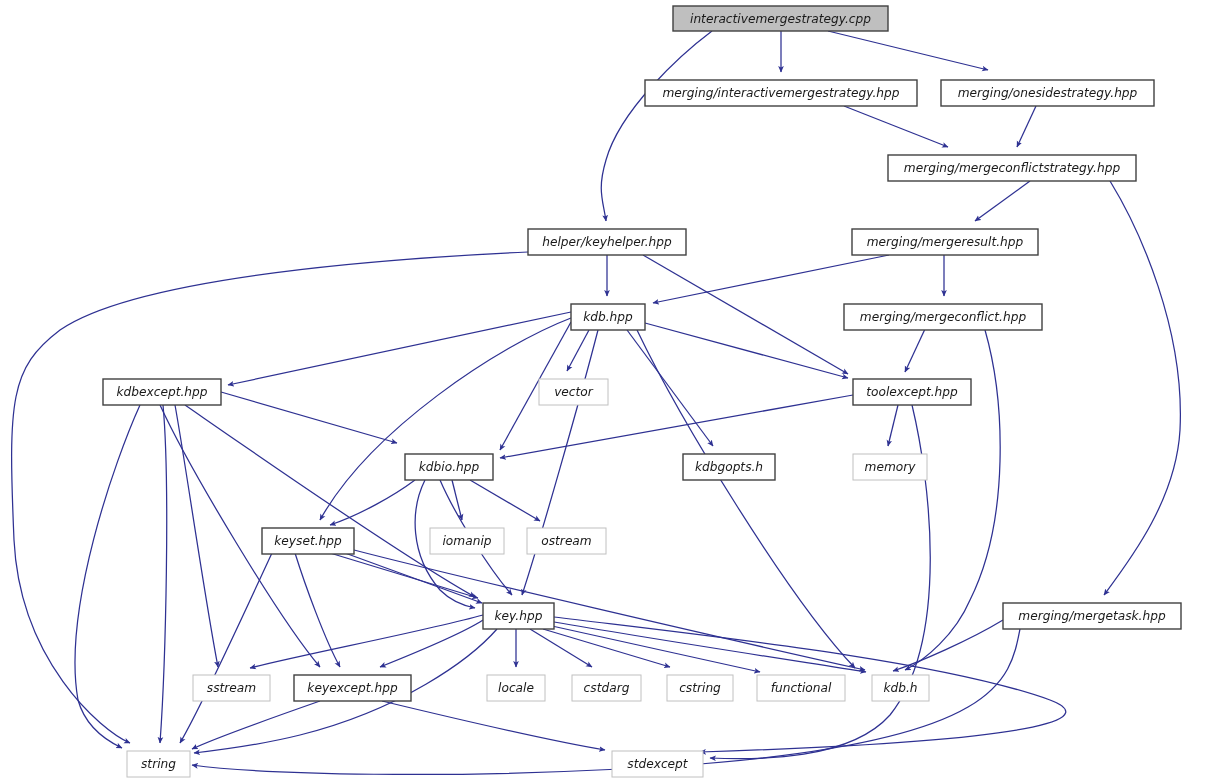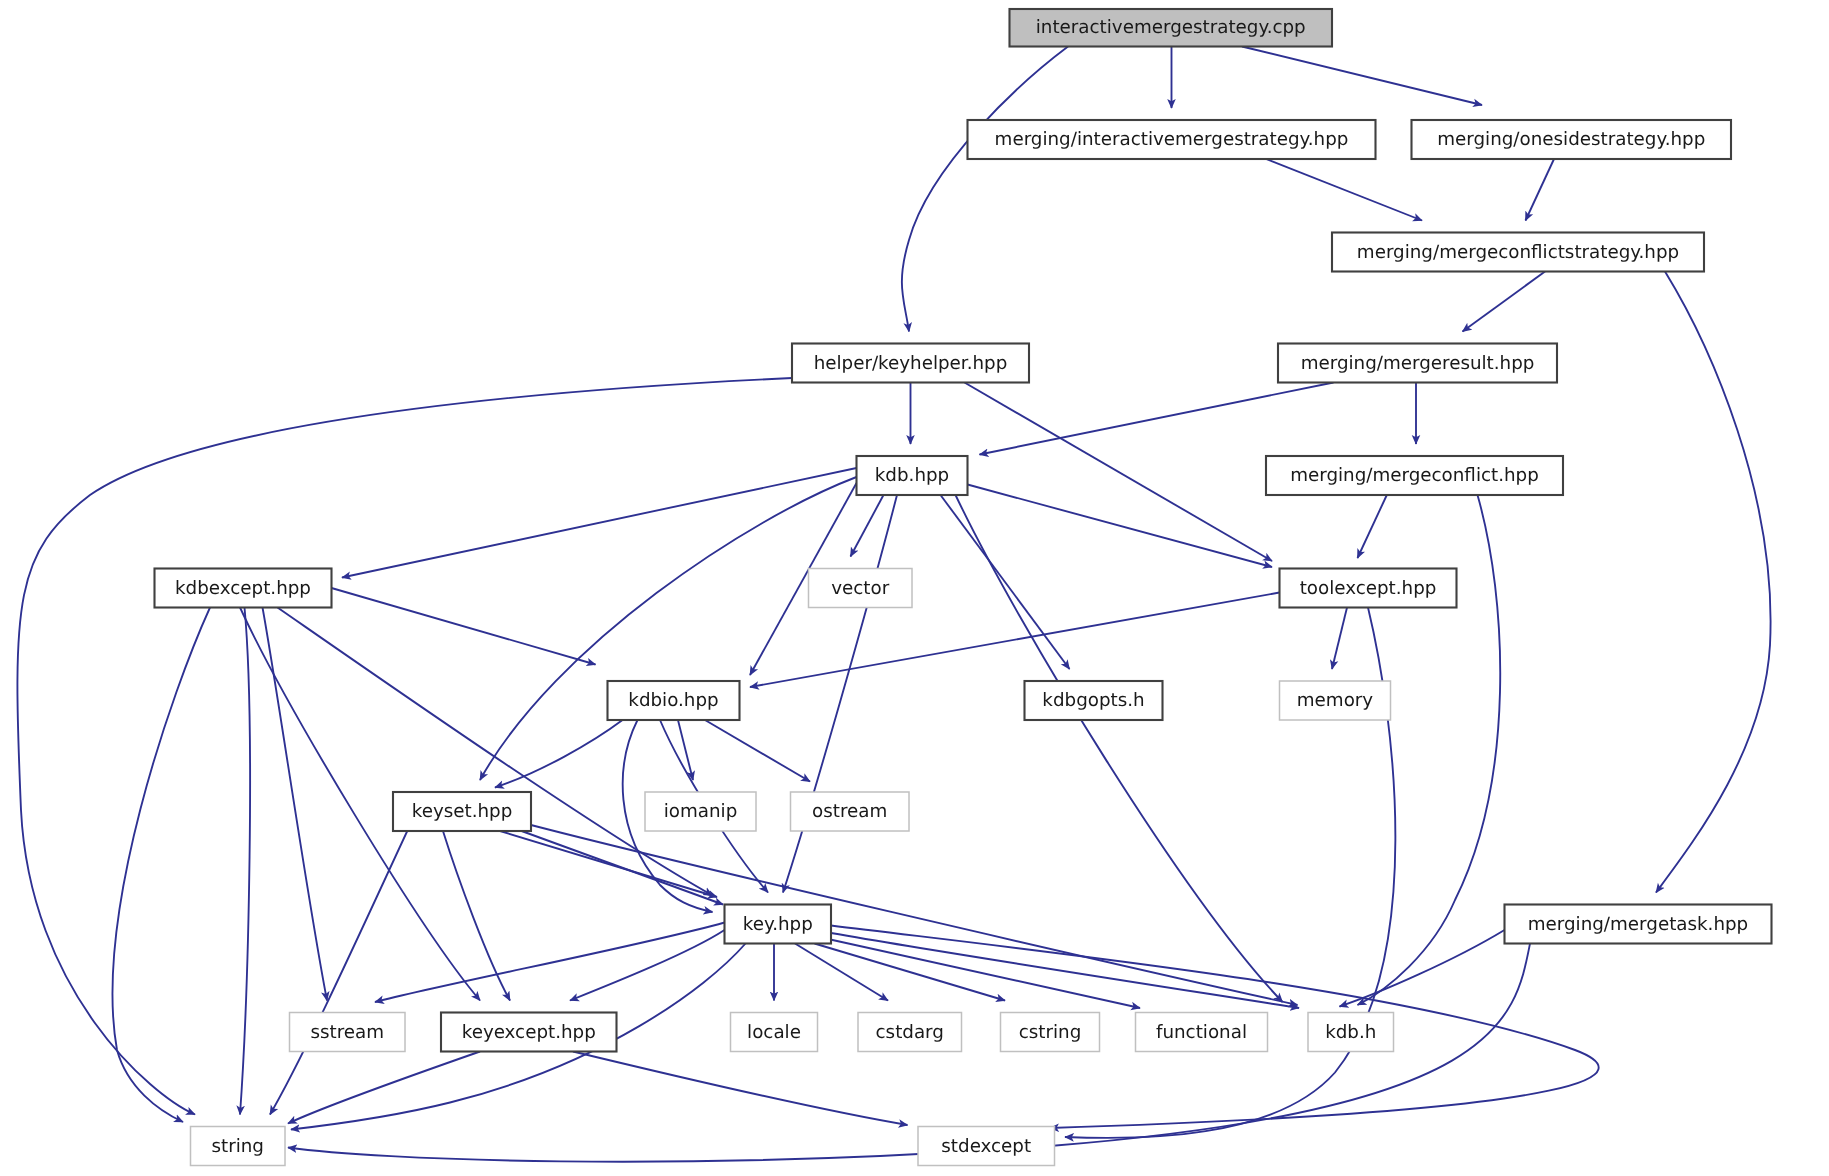--- a/index.html
+++ b/index.html
@@ -1,17 +1,17 @@
 <!DOCTYPE html>
 <html><head>
 <meta charset="utf-8">
 <style>
   html,body{margin:0;padding:0;background:#ffffff;}
   body{font-family:"DejaVu Sans","Liberation Sans",sans-serif;}
-  #graph-wrap{position:relative;width:1219px;height:784px;overflow:hidden;background:#fff;}
+  #graph-wrap{position:relative;width:1219px;height:784px;overflow:hidden;background:#fff;font-style:italic;}
   svg{display:block;}
   .node-rect{fill:#ffffff;}
   .node-rect.sys{stroke:#c0c0c0;stroke-width:1;}
   .node-rect.hdr{stroke:#404040;stroke-width:1.4;}
   .node-rect.root{fill:#bfbfbf;stroke:#404040;stroke-width:1.4;}
   .node-label{font-size:12.2px;fill:#1a1a1a;text-anchor:middle;dominant-baseline:middle;
                font-family:"DejaVu Sans","Liberation Sans",sans-serif;}
   .edge{fill:none;stroke:#2e3192;stroke-width:1.25;}
   .arrow-fill{fill:#2e3192;}
 </style>

